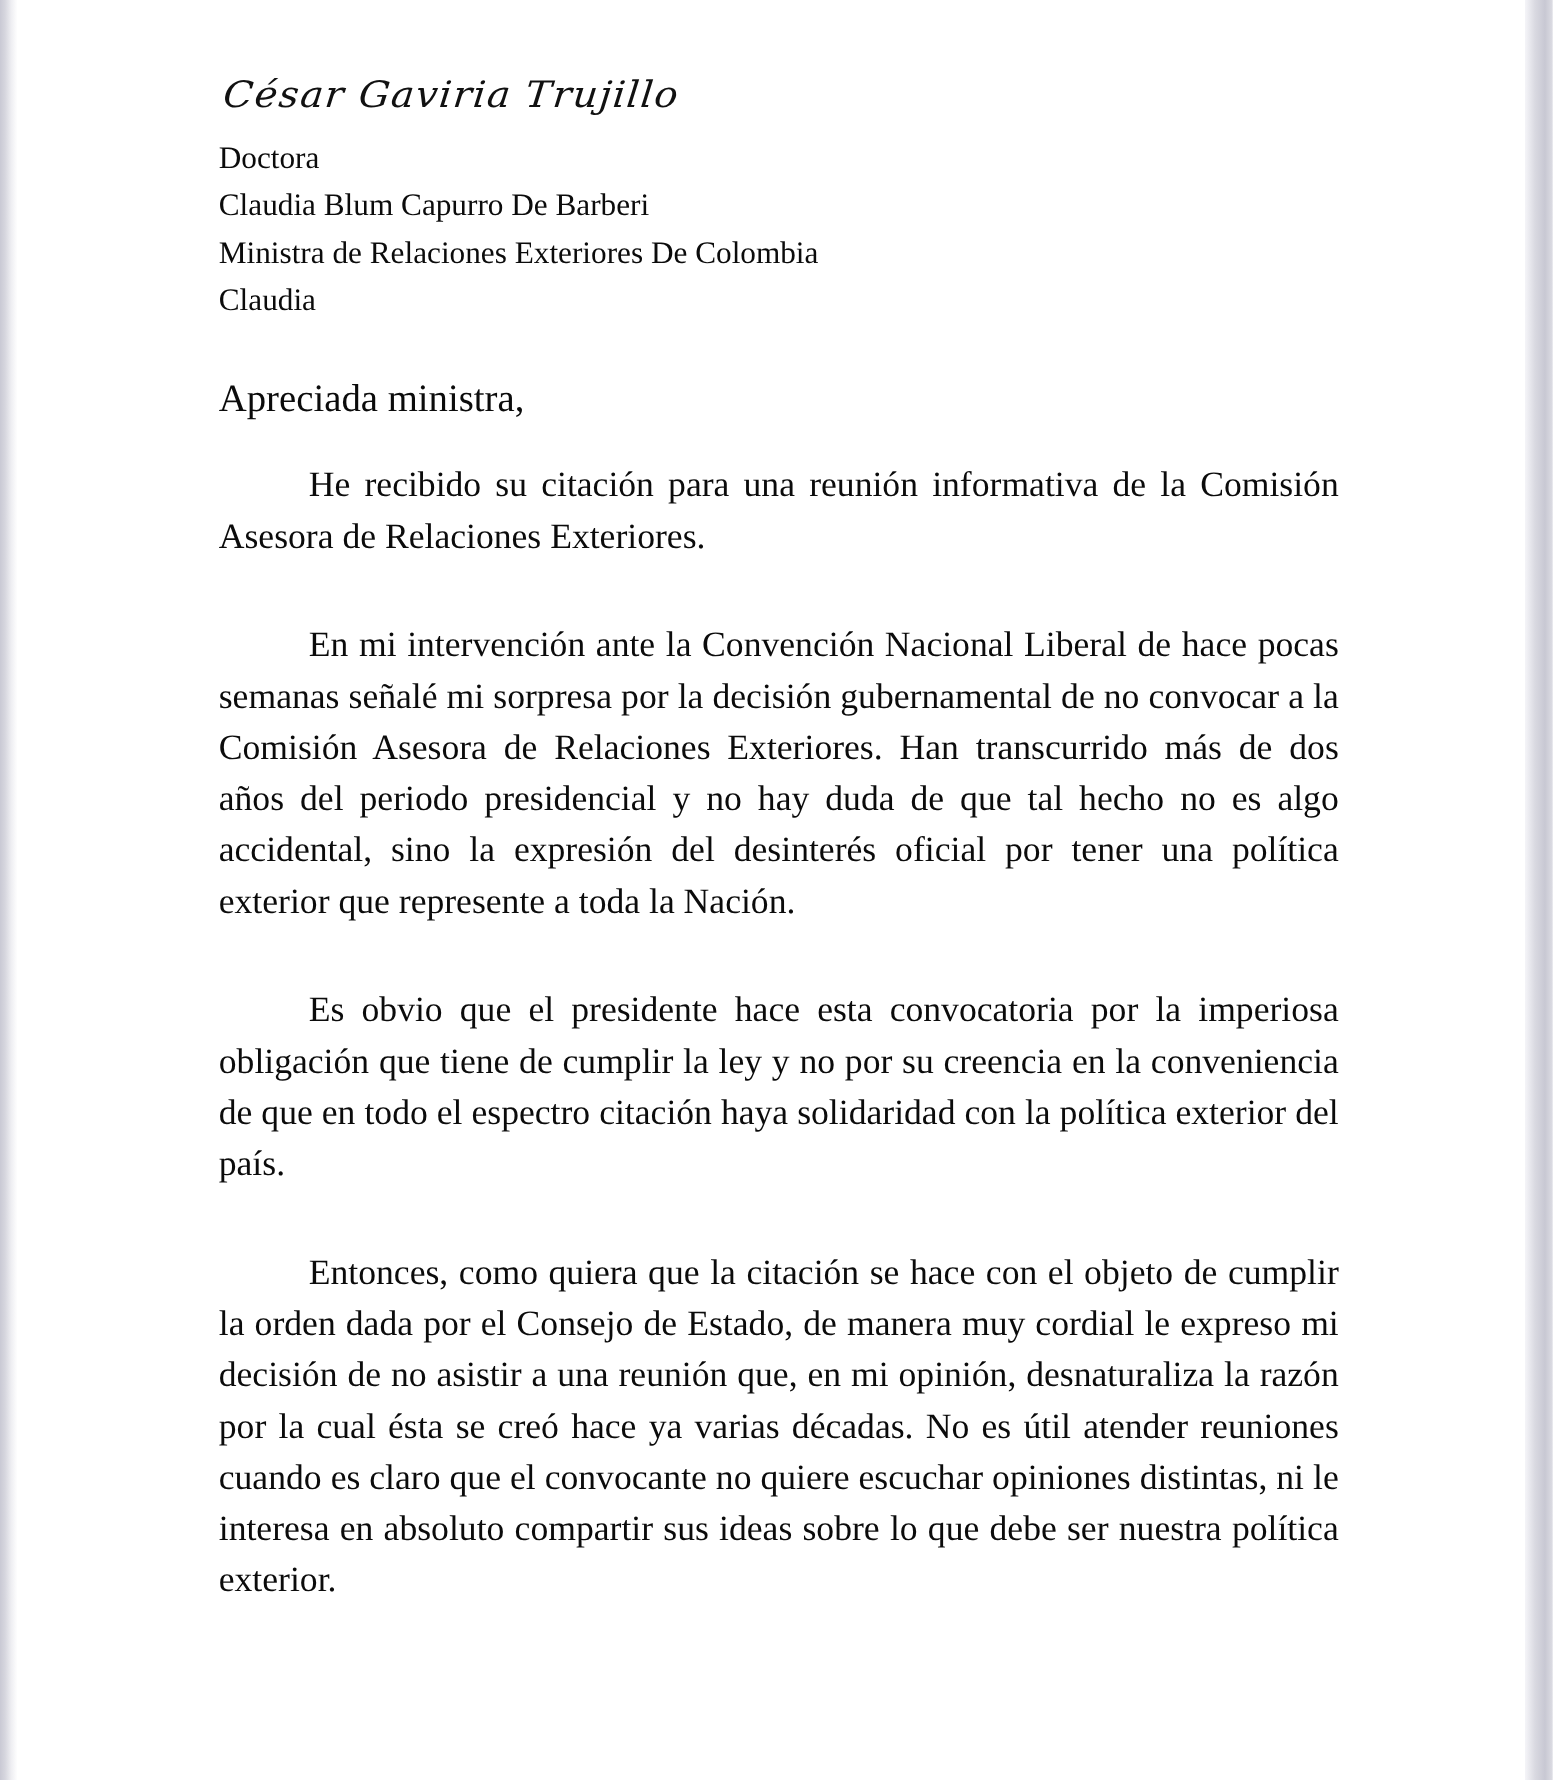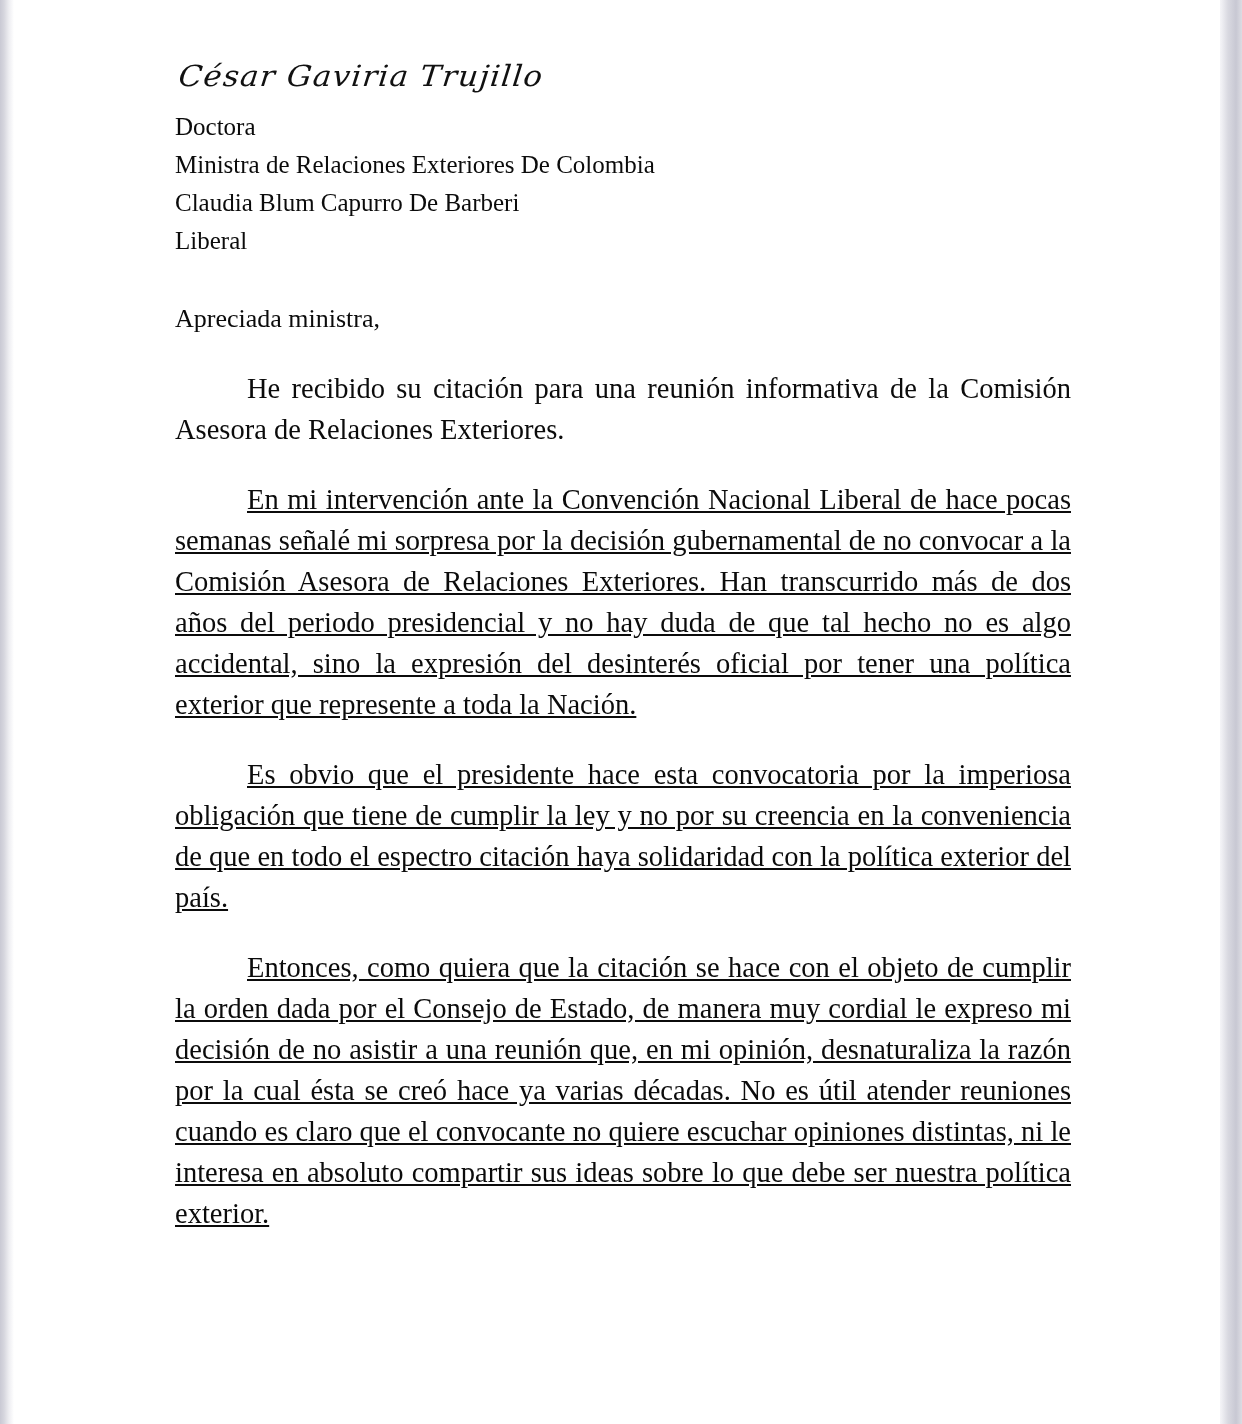--- a/index.html
+++ b/index.html
@@ -83,53 +83,52 @@
     margin-top: 108px;
     font-size: 25px;
     line-height: 38px;
   }
   .addressee div {
     white-space: nowrap;
   }
 
   .salutation {
     margin-top: 38px;
-    font-size: 26px;
+    font-size: 31px;
   }
 
   .para {
     text-align: justify;
     text-justify: inter-word;
     text-indent: 72px;
     font-size: 28.5px;
     line-height: 41px;
     hyphens: none;
   }
   .para.tight {
-    margin-top: 29px;
-    text-decoration: underline;
+    margin-top: 46px;
   }
 </style>
 </head>
 <body>
 
 <div id="scan-frame">
 
   <div id="page">
 
     <div class="letterhead">César Gaviria Trujillo</div>
 
     <div class="content">
 
 
       <div class="addressee">
         <div>Doctora</div>
+        <div>Claudia Blum Capurro De Barberi</div>
         <div>Ministra de Relaciones Exteriores De Colombia</div>
-        <div>Claudia Blum Capurro De Barberi</div>
-        <div>Liberal</div>
+        <div>Claudia</div>
       </div>
 
       <div class="salutation">Apreciada ministra,</div>
 
       <p class="para"> He recibido su citación para una reunión informativa de la Comisión Asesora de Relaciones Exteriores.</p>
 
       <p class="para tight">En mi intervención ante la Convención Nacional Liberal de hace pocas semanas señalé mi sorpresa por la decisión gubernamental de no convocar a la Comisión Asesora de Relaciones Exteriores. Han transcurrido más de dos años del periodo presidencial y no hay duda de que tal hecho no es algo accidental, sino la expresión del desinterés oficial por tener una política exterior que represente a toda la Nación.</p>
 
       <p class="para tight">Es obvio que el presidente hace esta convocatoria por la imperiosa obligación que tiene de cumplir la ley y no por su creencia en la conveniencia de que en todo el espectro citación haya solidaridad con la política exterior del país.</p>
 

